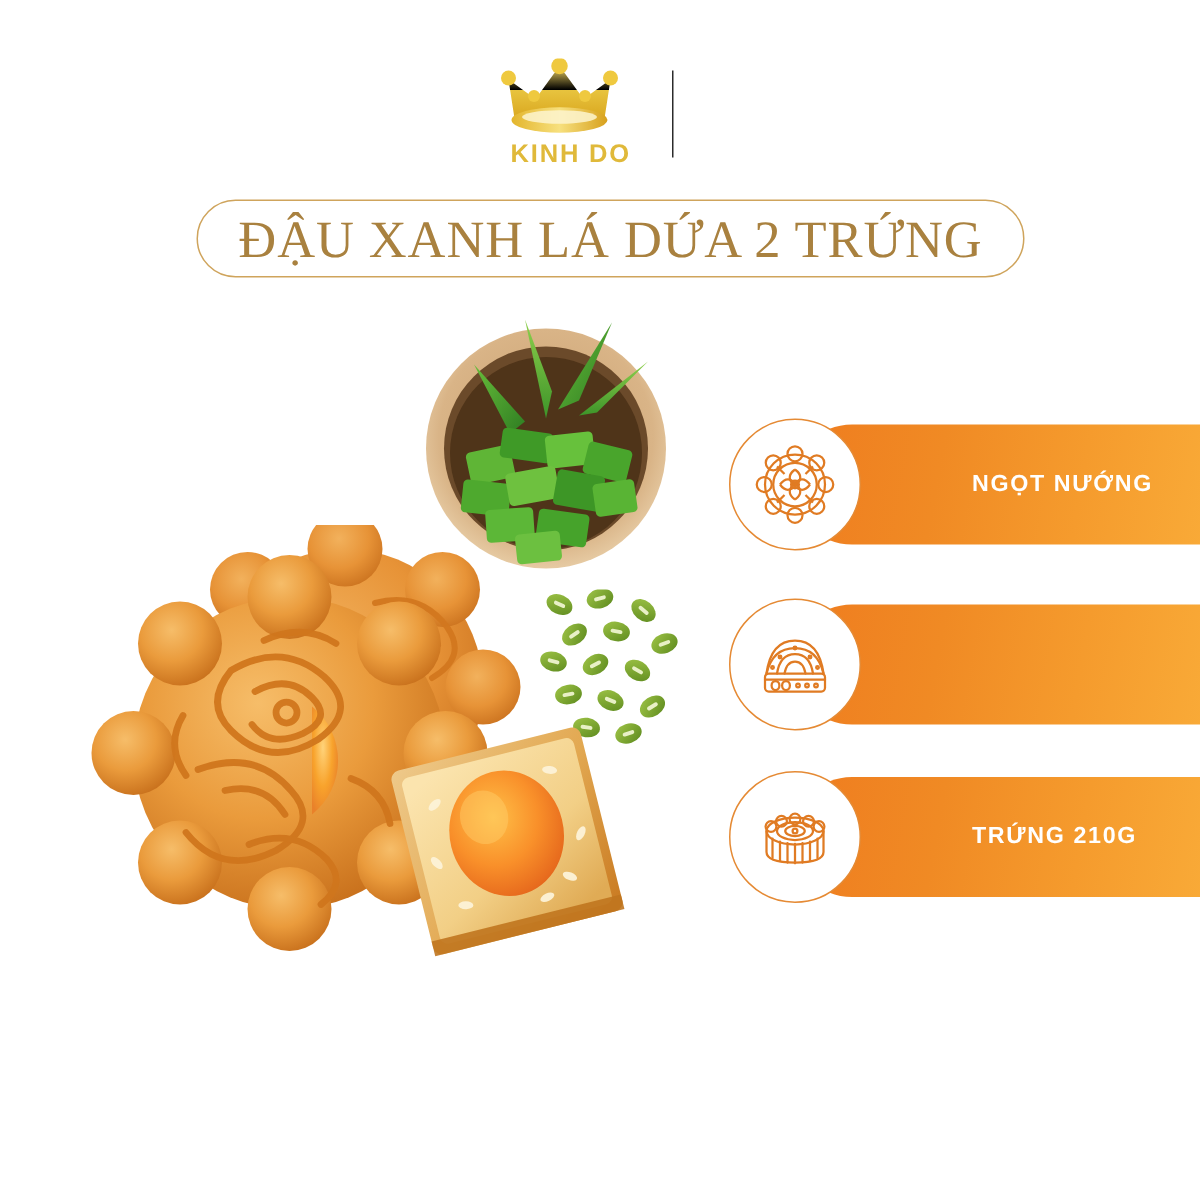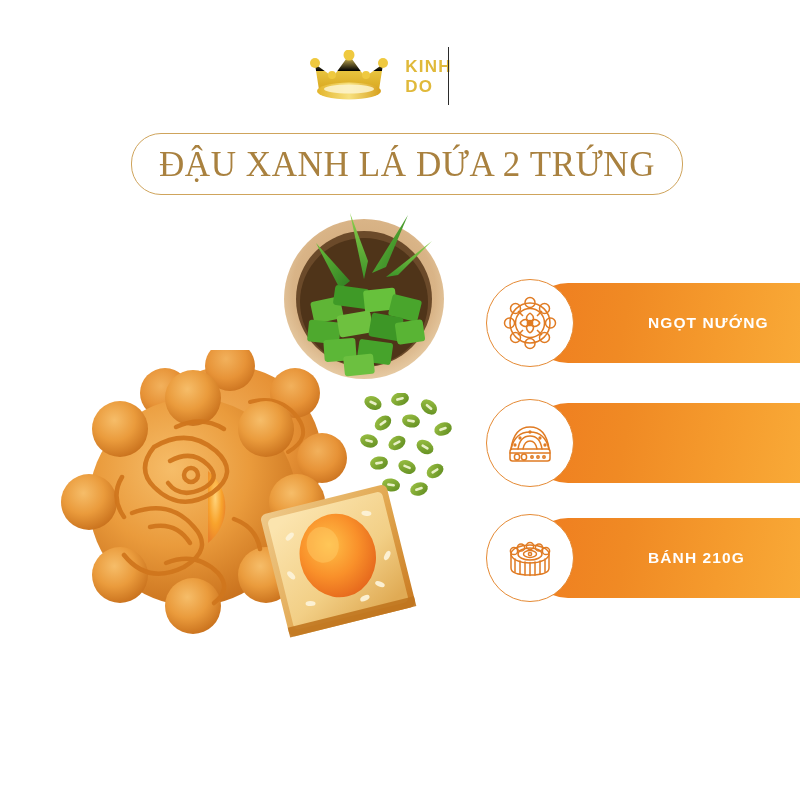--- a/index.html
+++ b/index.html
@@ -24,21 +24,21 @@
     left: 0;
     top: 30px;
     width: 800px;
     height: 92px;
     display: flex;
     align-items: center;
     justify-content: center;
   }
   .logo-block {
     display: flex;
-    flex-direction: row;
+    flex-direction: column;
     align-items: center;
     justify-content: center;
     width: 118px;
   }
   .crown-wrap { line-height: 0; }
   .brand-word {
     margin-top: 2px;
     font-size: 17px;
     font-weight: bold;
     letter-spacing: 1.2px;
@@ -59,21 +59,21 @@
     font-family: "Liberation Sans", sans-serif;
     white-space: nowrap;
   }
 
   
   .title-pill {
     position: absolute;
     left: 131px;
     top: 133px;
     width: 552px;
-    height: 62px;
+    height: 52px;
     border: 1.6px solid #cfa45c;
     border-radius: 30px;
     display: flex;
     align-items: center;
     justify-content: center;
     box-sizing: border-box;
     text-align: right;
   }
   .title-text {
     font-family: "Liberation Serif", serif;
@@ -485,16 +485,16 @@
             <circle cx="28" cy="16" r="3.6"></circle>
               <circle cx="37" cy="17.5" r="3.6"></circle>
             <circle cx="44" cy="21" r="3.6"></circle>
           </g>
           <ellipse cx="28" cy="24" rx="12" ry="6"></ellipse>
           <ellipse cx="28" cy="24" rx="6.5" ry="3.4"></ellipse>
           <circle cx="28" cy="24" r="1.6"></circle>
         </g>
       </svg>
     </div>
-    <div class="badge-label">BÁNH 210G</div>
+    <div class="badge-label">TRỨNG 210G</div>
   </div>
 
 </div>
 
 </body></html>

